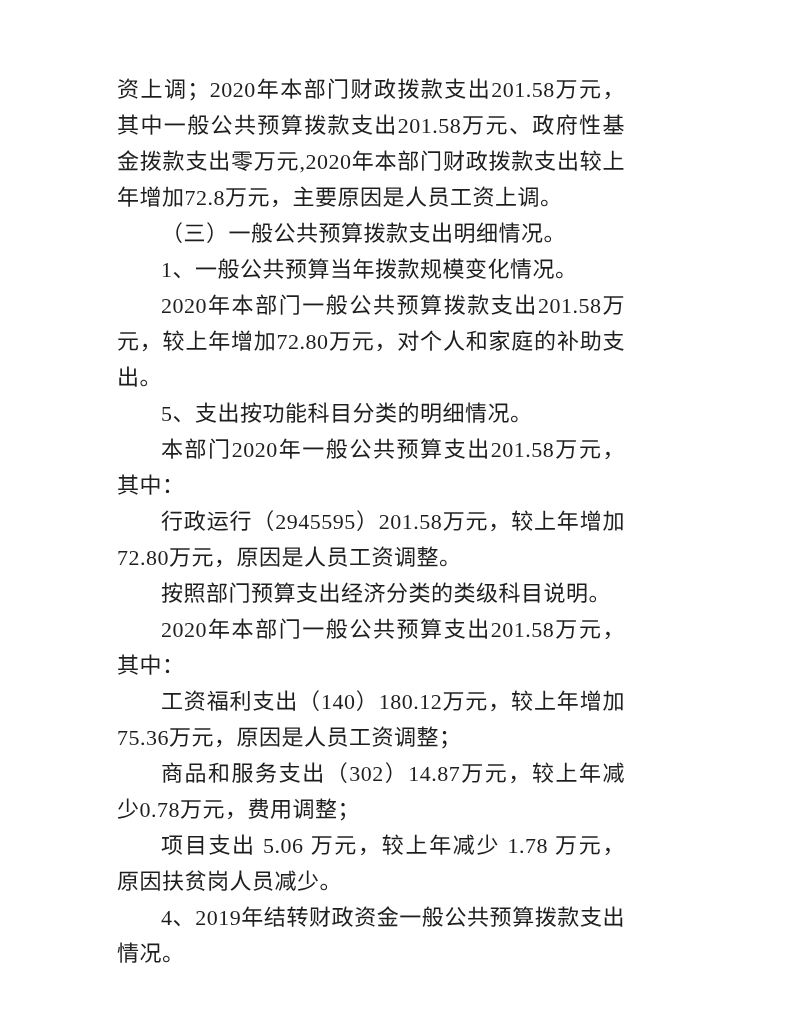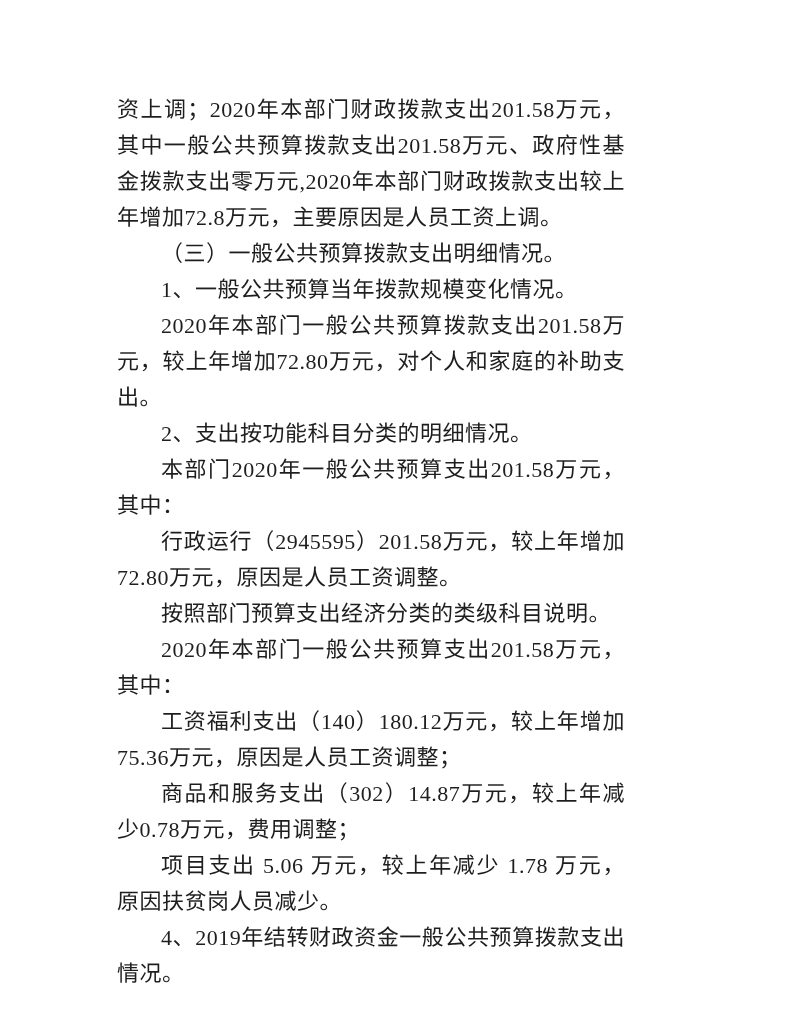--- a/index.html
+++ b/index.html
@@ -12,21 +12,21 @@
     height: 1036px;
     background: var(--bg, #ffffff);
     font-family: "Liberation Serif", "DejaVu Serif", serif;
   }
   .page {
     box-sizing: border-box;
     width: 740px;
     height: 1036px;
     background: var(--bg, #ffffff);
     color: var(--fg, #1e1e1e);
-    padding: 92px 115px 0 117px;
+    padding: 72px 115px 0 117px;
     overflow: hidden;
   }
   .para {
     margin: 0;
     font-size: 22px;
     line-height: 36px;
     letter-spacing: 0.5px;
     text-align: justify;
     text-justify: inter-ideograph;
     word-break: break-all;
@@ -37,21 +37,21 @@
   }
 </style>
 </head>
 <body>
 
 <div class="page">
   <p class="para noindent">资上调；2020年本部门财政拨款支出201.58万元，其中一般公共预算拨款支出201.58万元、政府性基金拨款支出零万元,2020年本部门财政拨款支出较上年增加72.8万元，主要原因是人员工资上调。</p>
   <p class="para indent">（三）一般公共预算拨款支出明细情况。</p>
   <p class="para indent">1、一般公共预算当年拨款规模变化情况。</p>
   <p class="para indent">2020年本部门一般公共预算拨款支出201.58万元，较上年增加72.80万元，对个人和家庭的补助支出。</p>
-  <p class="para indent">2、支出按功能科目分类的明细情况。</p>
+  <p class="para indent">5、支出按功能科目分类的明细情况。</p>
   <p class="para indent">本部门2020年一般公共预算支出201.58万元，其中：</p>
   <p class="para indent">行政运行（2945595）201.58万元，较上年增加72.80万元，原因是人员工资调整。</p>
   <p class="para indent">按照部门预算支出经济分类的类级科目说明。</p>
   <p class="para indent">2020年本部门一般公共预算支出201.58万元，其中：</p>
   <p class="para indent">工资福利支出（140）180.12万元，较上年增加75.36万元，原因是人员工资调整；</p>
   <p class="para indent">商品和服务支出（302）14.87万元，较上年减少0.78万元，费用调整；</p>
   <p class="para indent">项目支出 5.06 万元，较上年减少 1.78 万元，原因扶贫岗人员减少。</p>
   <p class="para indent">4、2019年结转财政资金一般公共预算拨款支出情况。</p>
 </div>
 

